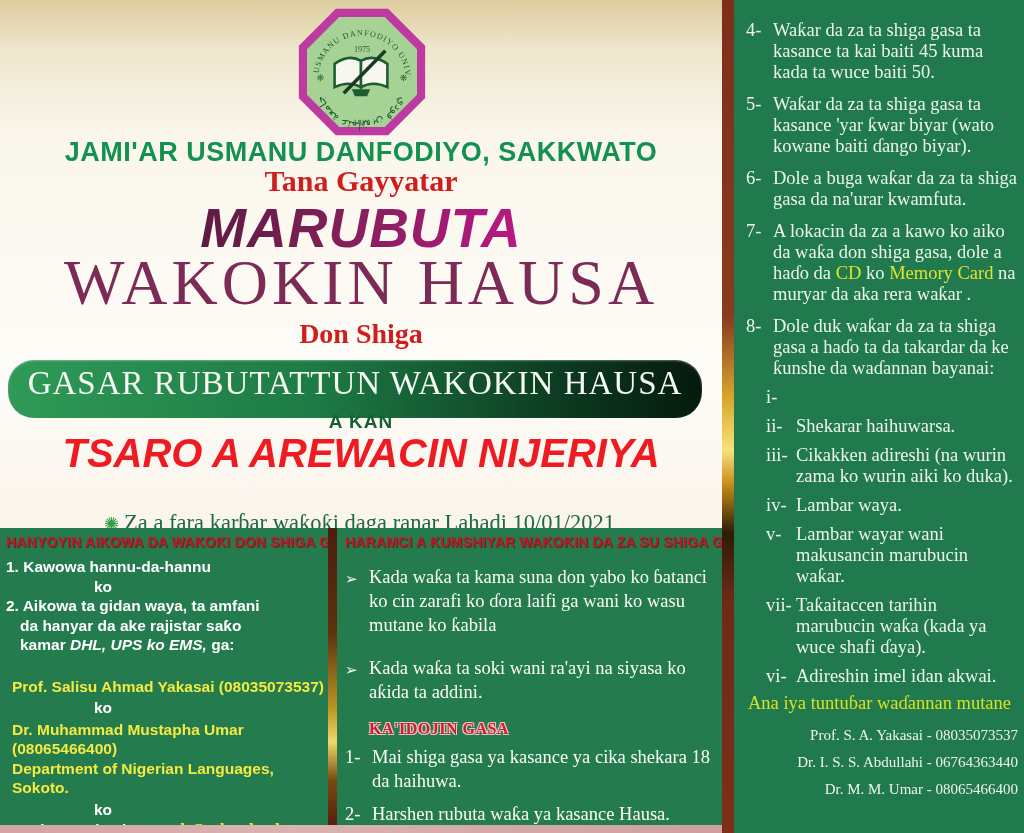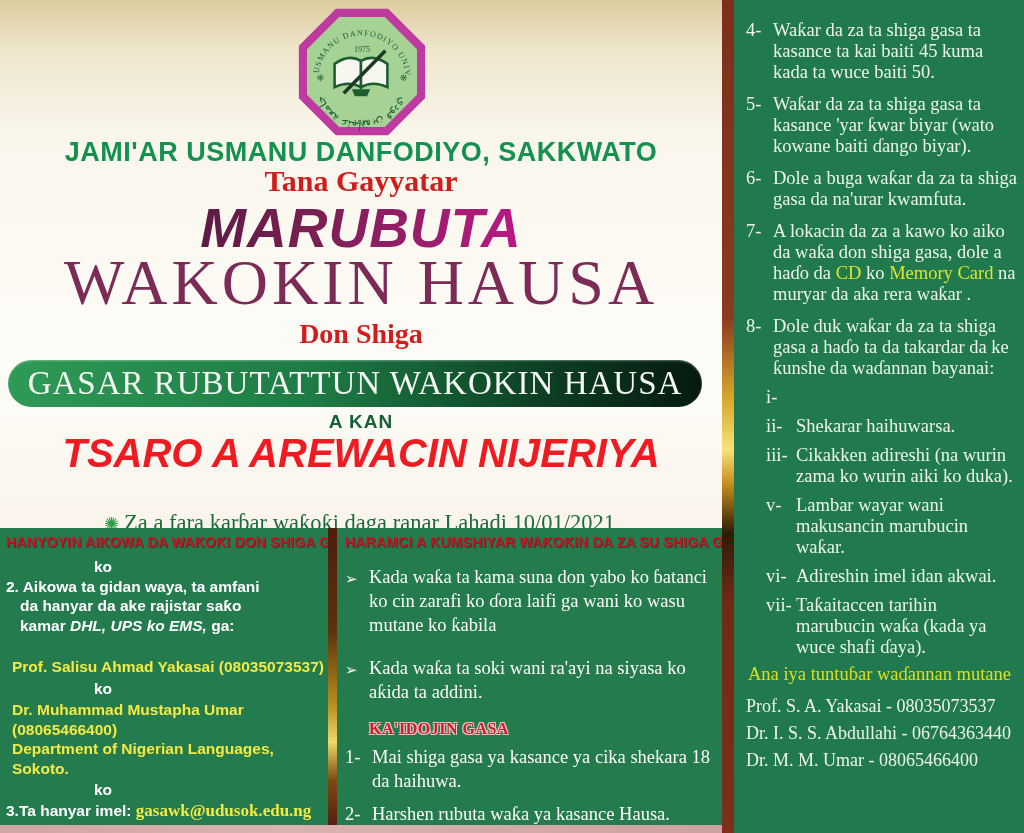--- a/index.html
+++ b/index.html
@@ -13,21 +13,21 @@
   .logo-wrap{position:absolute;left:296px;top:6px;width:132px;height:134px;}
   .uni-name{top:137px;font-size:27px;font-weight:bold;color:#14914f;letter-spacing:.5px;}
   .invite{top:164px;font-family:"Liberation Serif",serif;font-weight:bold;font-size:30px;color:#ce1e1e;}
   .title1{top:196px;font-size:55px;font-weight:900;font-style:italic;color:#a0216f;letter-spacing:1px;}
   @supports ((-webkit-background-clip:text) or (background-clip:text)){
     .title1{background:linear-gradient(90deg,#451739 15%,#7d2055 45%,#d6159a 85%);
       -webkit-background-clip:text;background-clip:text;color:transparent;}
   }
   .title2{top:246px;font-family:"Liberation Serif",serif;font-size:64px;color:#7c2b57;letter-spacing:4px;}
   .subtitle{top:318px;font-family:"Liberation Serif",serif;font-weight:bold;font-size:28px;color:#ce1e1e;}
-  .banner{position:absolute;left:8px;top:360px;width:694px;height:47px;border-radius:26px;
+  .banner{position:absolute;left:8px;top:360px;width:694px;height:58px;border-radius:26px;
     background:linear-gradient(90deg,#2f9a57 0%,#1d7a44 45%,#0c3a20 80%,#051a0d 100%);
     color:#f6fbf4;font-family:"Liberation Serif",serif;font-size:33px;letter-spacing:1px;
     text-align:center;line-height:47px;box-shadow:inset 0 1px 2px rgba(255,255,255,.35);}
   .akan{top:411px;font-size:19px;font-weight:bold;color:#155f36;letter-spacing:1px;}
   .theme{top:431px;font-size:40px;font-weight:800;font-style:italic;color:#ee1b22;letter-spacing:0px;}
   .dates{position:absolute;left:104px;top:483px;font-family:"Liberation Serif",serif;
     font-size:22.5px;color:#1c6b3c;line-height:23px;margin-top:28px;}
   .dates .row{white-space:nowrap;}
   .flower{color:#2f9e44;font-size:18px;margin-right:5px;}
   
@@ -60,21 +60,21 @@
   .right-panel{position:absolute;left:734px;top:0;width:290px;height:833px;background:#217a4e;
     box-sizing:border-box;padding:20px 6px 0 12px;color:#eef5ea;
     font-family:"Liberation Serif",serif;font-size:18.5px;line-height:21px;}
   .rp-item{display:flex;margin-bottom:11px;}
   .rp-item .n{flex:none;width:27px;}
   .rp-sub{display:flex;margin:0 0 8px 20px;}
   .rp-sub .n{flex:none;width:30px;}
   .ryellow{color:#dfe42e;}
   .rp-note{color:#d9e021;margin:-2px 0 8px 2px;}
   .rp-note .l2{padding-left:6px;}
-  .rp-contact{line-height:27px;font-size:18px;white-space:nowrap;}
+  .rp-contact{line-height:27px;font-size:15px;white-space:nowrap;text-align:right;}
   .pink-strip{position:absolute;left:0;top:825px;width:722px;height:8px;
     background:linear-gradient(90deg,#d2a4a4 0%,#dab3b0 40%,#cda09f 100%);}
 </style>
 </head>
 <body>
 
 <div class="poster">
 
   <div class="main-area">
 
@@ -121,20 +121,21 @@
       </div>
       <div class="row">
         <span class="flower">✺</span><span>Za a rufe karɓar waƙoƙi a ranar  Laraba 10/02/2021</span>
       </div>
     </div>
   </div>
 
   <div class="left-col">
     <div class="band-header">HANYOYIN AIKOWA DA WAƘOƘI DON SHIGA GASA</div>
     <div class="lc">
+      <div class="ln">1. Kawowa hannu-da-hannu</div>
       <div class="ln ko">ko</div>
       <div class="ln">2. Aikowa ta gidan waya, ta amfani</div>
       <div class="ln ind">da hanyar da ake rajistar saƙo</div>
       <div class="ln ind"><span>kamar </span><span class="it">DHL, UPS ko EMS,</span><span>  ga:</span></div>
       <div class="ln yellow" style="margin-top:22px">Prof. Salisu Ahmad Yakasai (08035073537)</div>
       <div class="ln ko" style="margin-top:2px">ko</div>
       <div class="ln yellow" style="margin-top:2px">Dr. Muhammad Mustapha Umar</div>
       <div class="ln yellow">(08065466400)</div>
       <div class="ln yellow">Department of Nigerian Languages,</div>
       <div class="ln yellow">Sokoto.</div>
@@ -198,30 +199,34 @@
     </div>
     <div class="rp-sub">
       <span class="n">ii-</span>
       <span>Shekarar haihuwarsa.</span>
     </div>
     <div class="rp-sub">
       <span class="n">iii-</span>
       <span>Cikakken adireshi (na wurin zama ko wurin aiki ko duka).</span>
     </div>
     <div class="rp-sub">
+      <span class="n">iv-</span>
+      <span>Lambar waya.</span>
+    </div>
+    <div class="rp-sub">
       <span class="n">v-</span>
       <span>Lambar wayar wani makusancin marubucin waƙar.</span>
     </div>
     <div class="rp-sub">
+      <span class="n">vii-</span>
+      <span>Taƙaitaccen tarihin marubucin waƙa (kada ya wuce shafi ɗaya).</span>
+    </div>
+    <div class="rp-sub">
       <span class="n">vi-</span>
       <span>Adireshin imel idan akwai.</span>
-    </div>
-    <div class="rp-sub">
-      <span class="n">vii-</span>
-      <span>Taƙaitaccen tarihin marubucin waƙa (kada ya wuce shafi ɗaya).</span>
     </div>
 
     <div class="rp-note">
       <div>Ana iya tuntuɓar waɗannan mutane</div>
     </div>
 
     <div class="rp-contact">Prof. S. A. Yakasai  - 08035073537</div>
     <div class="rp-contact">Dr. I. S. S. Abdullahi - 06764363440</div>
     <div class="rp-contact">Dr. M. M. Umar - 08065466400</div>
 

